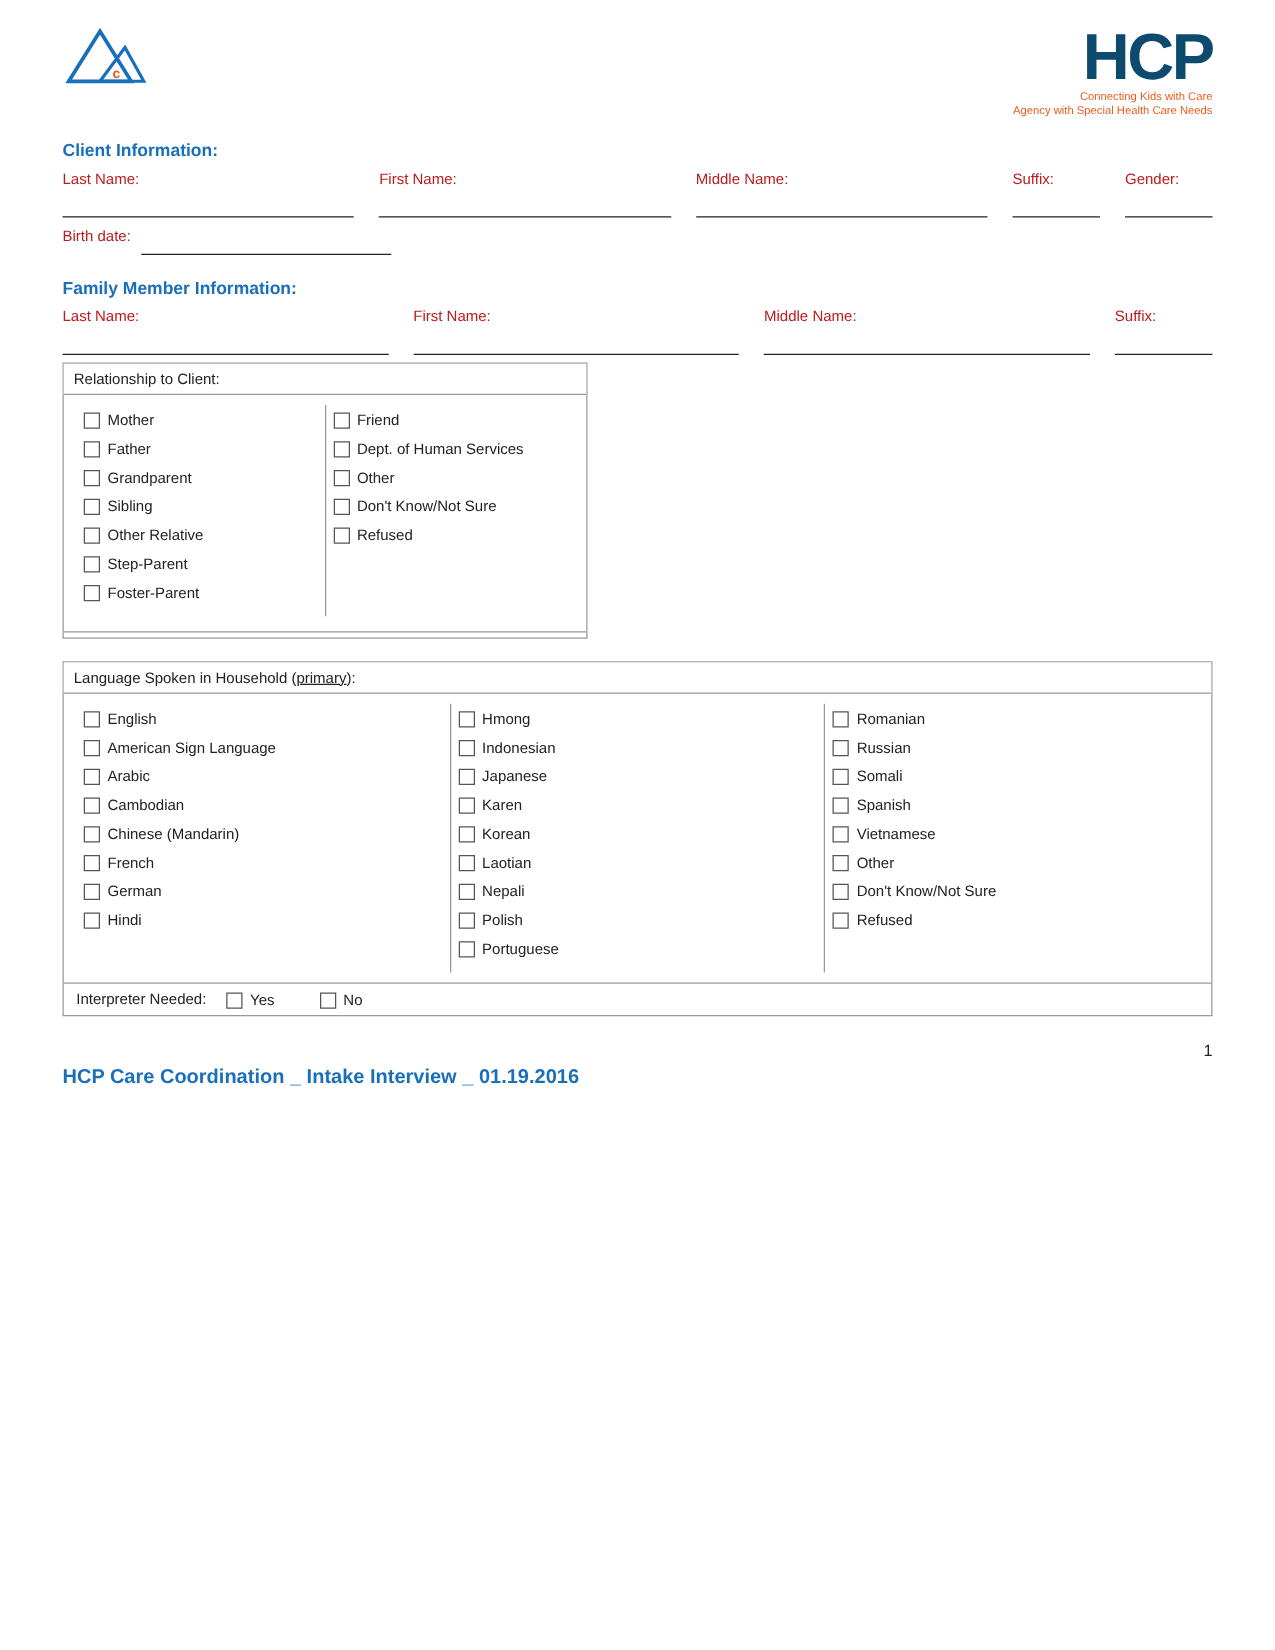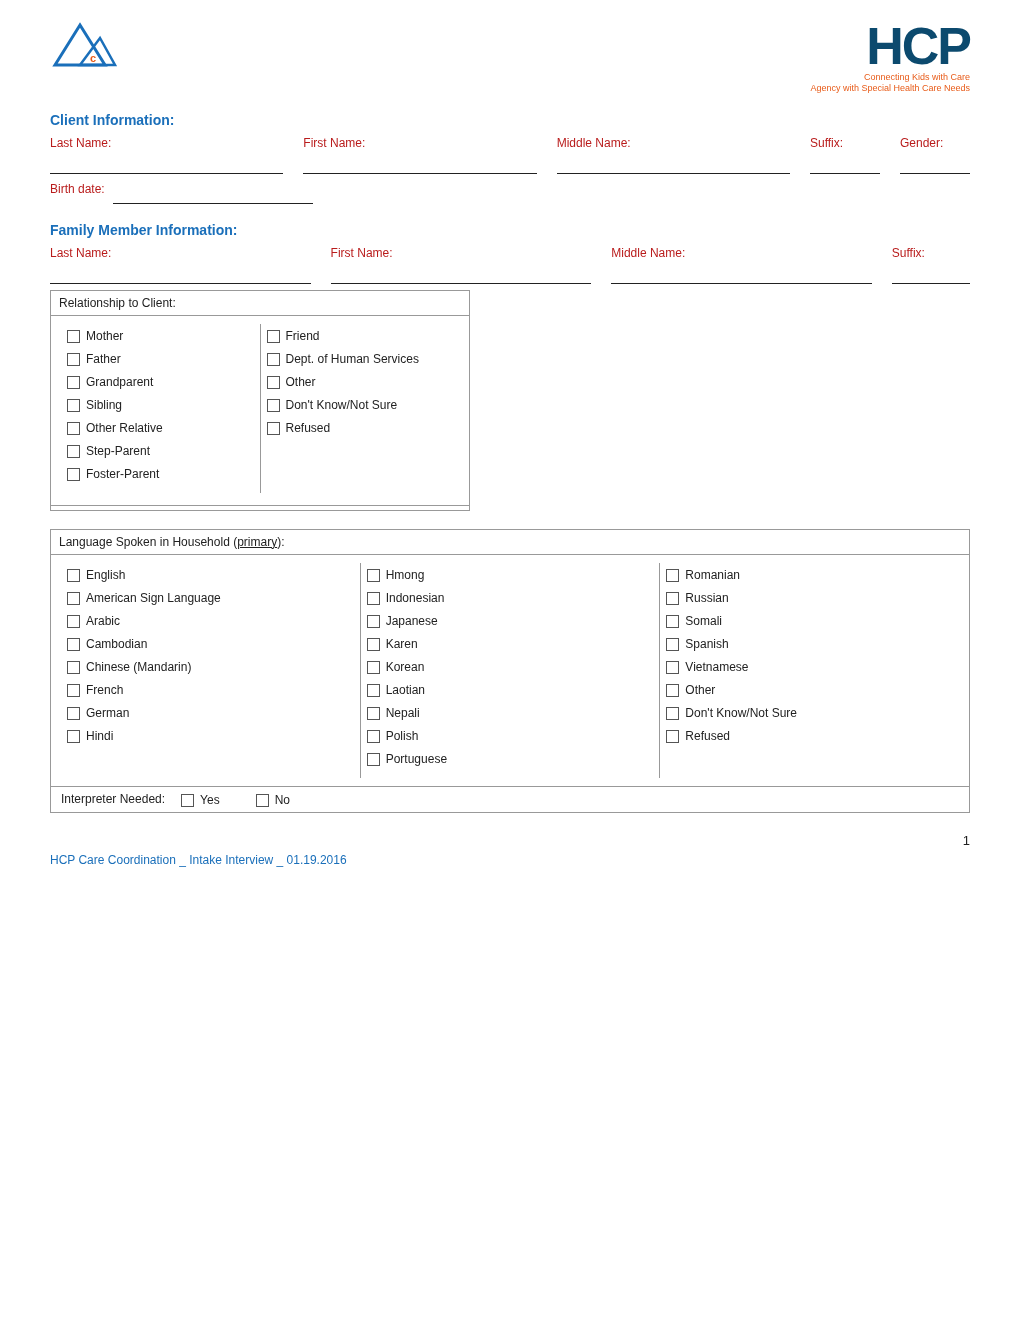--- a/index.html
+++ b/index.html
@@ -144,22 +144,22 @@
     .interpreter-row {
       display: flex;
       align-items: center;
       gap: 16px;
       padding: 5px 10px;
       border-top: 1px solid #999;
       font-size: 12px;
     }
     .footer-text {
       color: #1a6fba;
-      font-size: 12px;
-      font-weight: normal;
+      font-size: 16px;
+      font-weight: bold;
       margin-top: 20px;
     }
     .footer-row {
       display: flex;
       justify-content: space-between;
       margin-top: 20px;
     }
     .underline {
       text-decoration: underline;
     }

